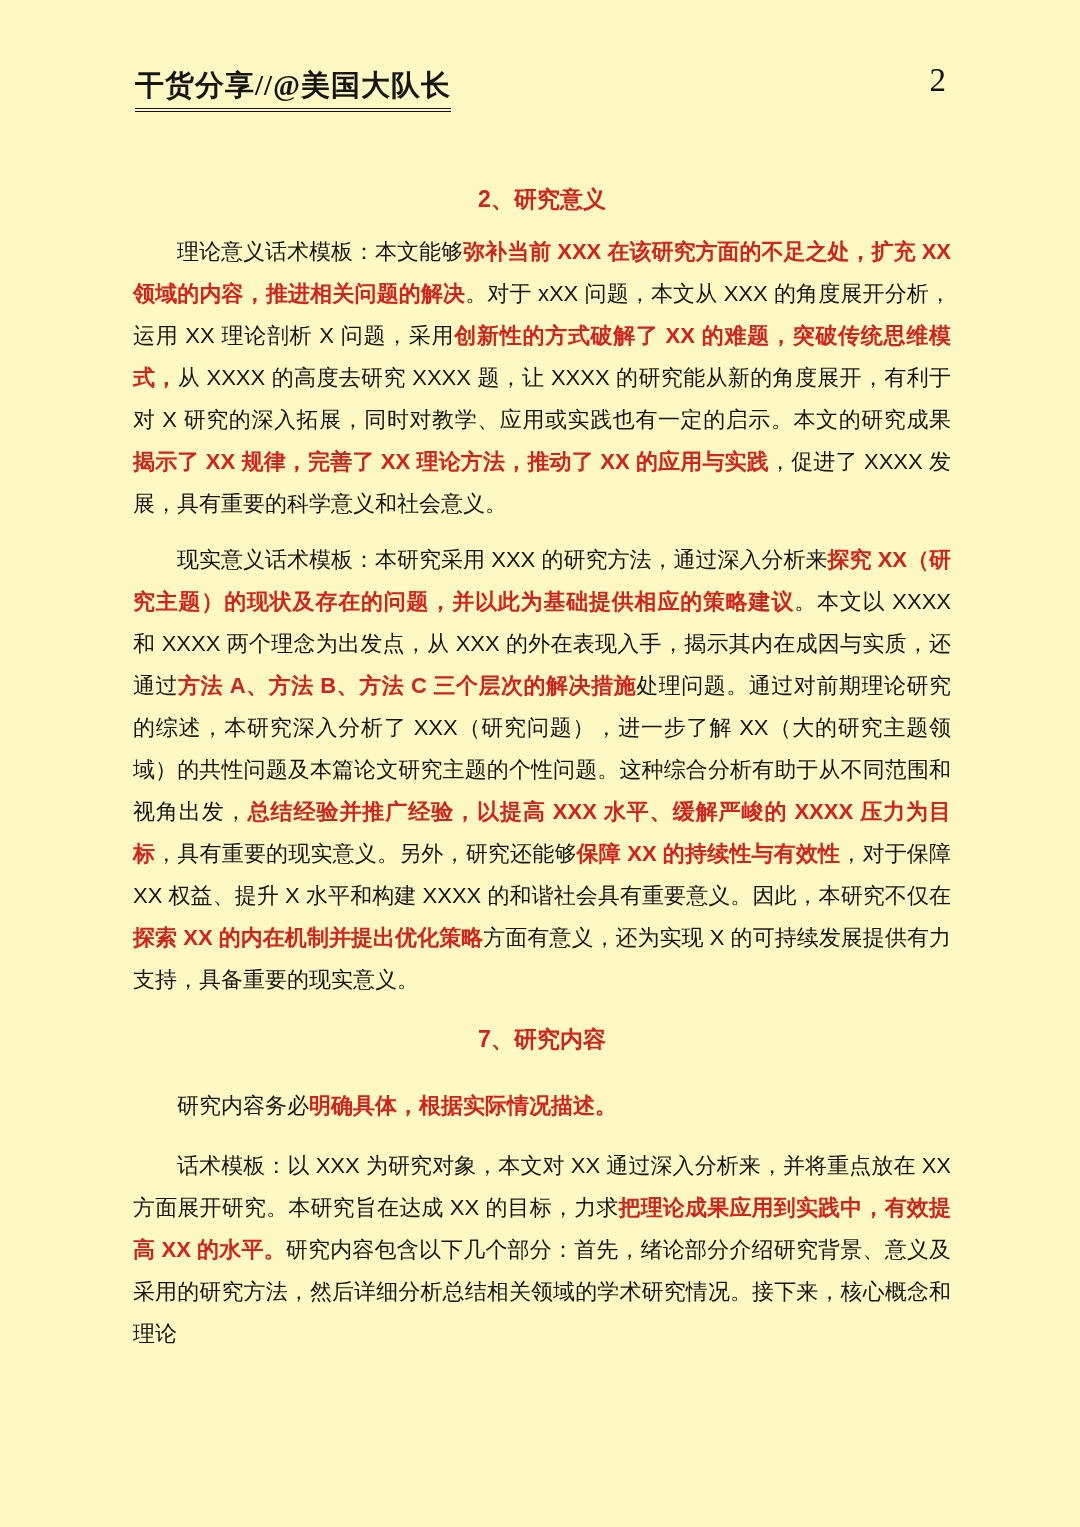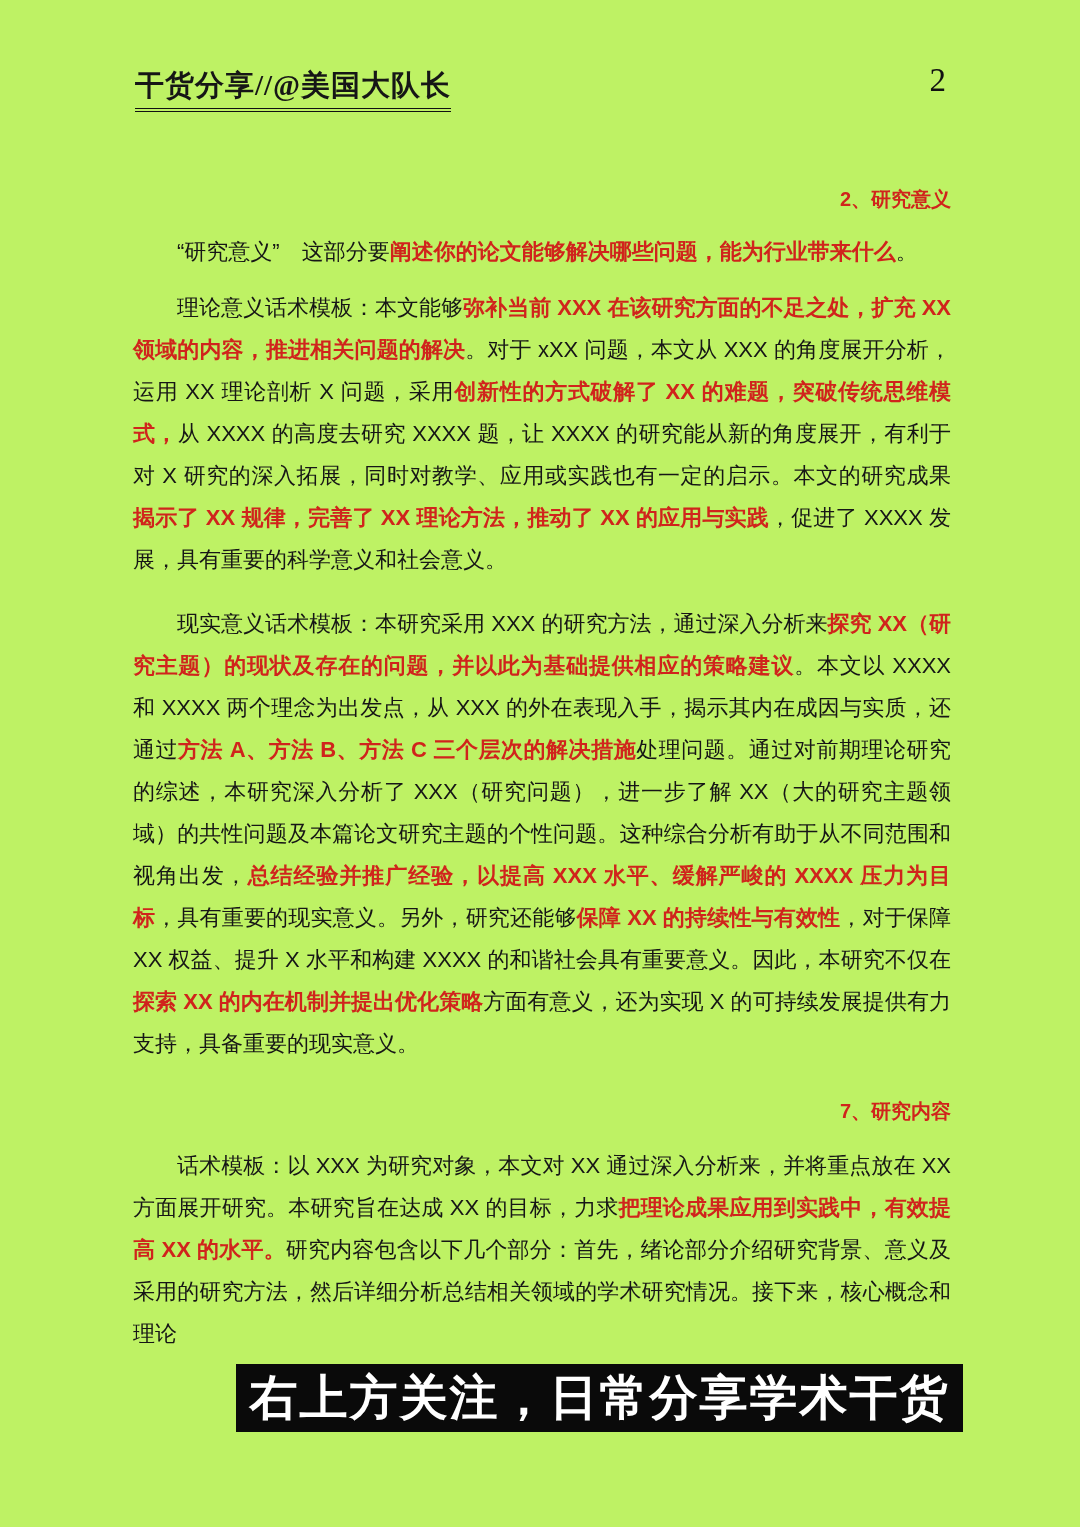--- a/index.html
+++ b/index.html
@@ -3,41 +3,41 @@
 <meta charset="utf-8">
 <style>
   :root{
     --red:#d0241c;
     --ink:#161616;
     --banner-bg:#0a0a0a;
     --banner-fg:#ffffff;
   }
   html,body{margin:0;padding:0;background:#ffffff;}
   .page{
-    position:relative;width:1080px;height:1527px;background:#bef264;
+    position:relative;width:1080px;height:1527px;background:#fef9c3;
     overflow:hidden;font-family:"Liberation Sans",sans-serif;color:var(--ink);
   }
   .header-title{
     position:absolute;left:135px;top:66px;
     font-family:"Liberation Serif","DejaVu Serif",serif;
     font-size:29px;font-weight:600;letter-spacing:1px;
     padding-bottom:2px;border-bottom:4px double #111;
   }
   .page-number{
     position:absolute;right:134px;top:62px;
     font-family:"Liberation Serif","DejaVu Serif",serif;
     font-size:33px;color:#111;
   }
   .content{
     position:absolute;left:133px;top:183px;width:818px;
     text-align:justify;
   }
   .heading{
-    color:var(--red);font-size:20px;font-weight:700;
-    margin:0 0 16px 0;line-height:32px;text-align:right;
+    color:var(--red);font-size:23px;font-weight:700;
+    margin:0 0 16px 0;line-height:32px;text-align:center;
   }
   .paragraph{
     font-size:22px;line-height:42px;margin:0;
     text-indent:44px;word-break:break-word;
   }
   .run.black{color:var(--ink);}
   .run.red{color:var(--red);font-weight:700;}
   
   .content > *:nth-child(2){margin-bottom:14px;}
   .content > *:nth-child(3){margin-bottom:22px;}
@@ -55,23 +55,20 @@
 </style>
 </head>
 <body>
 
 <div class="page">
   <div class="header-title">干货分享//@美国大队长</div>
   <div class="page-number">2</div>
 
   <div class="content">
       <h2 class="heading">2、研究意义</h2>
-      <p class="paragraph"><span class="run black">“研究意义”　这部分要</span><span class="run red">阐述你的论文能够解决哪些问题，能为行业带来什么</span><span class="run black">。</span></p>
       <p class="paragraph"><span class="run black">理论意义话术模板：本文能够</span><span class="run red">弥补当前 XXX 在该研究方面的不足之处，扩充 XX 领域的内容，推进相关问题的解决</span><span class="run black">。对于 xXX 问题，本文从 XXX 的角度展开分析，运用 XX 理论剖析 X 问题，采用</span><span class="run red">创新性的方式破解了 XX 的难题，突破传统思维模式，</span><span class="run black">从 XXXX 的高度去研究 XXXX 题，让 XXXX 的研究能从新的角度展开，有利于对 X 研究的深入拓展，同时对教学、应用或实践也有一定的启示。本文的研究成果</span><span class="run red">揭示了 XX 规律，完善了 XX 理论方法，推动了 XX 的应用与实践</span><span class="run black">，促进了 XXXX 发展，具有重要的科学意义和社会意义。</span></p>
       <p class="paragraph"><span class="run black">现实意义话术模板：本研究采用 XXX 的研究方法，通过深入分析来</span><span class="run red">探究 XX（研究主题）的现状及存在的问题，并以此为基础提供相应的策略建议</span><span class="run black">。本文以 XXXX 和 XXXX 两个理念为出发点，从 XXX 的外在表现入手，揭示其内在成因与实质，还通过</span><span class="run red">方法 A、方法 B、方法 C 三个层次的解决措施</span><span class="run black">处理问题。通过对前期理论研究的综述，本研究深入分析了 XXX（研究问题），进一步了解 XX（大的研究主题领域）的共性问题及本篇论文研究主题的个性问题。这种综合分析有助于从不同范围和视角出发，</span><span class="run red">总结经验并推广经验，以提高 XXX 水平、缓解严峻的 XXXX 压力为目标</span><span class="run black">，具有重要的现实意义。另外，研究还能够</span><span class="run red">保障 XX 的持续性与有效性</span><span class="run black">，对于保障 XX 权益、提升 X 水平和构建 XXXX 的和谐社会具有重要意义。因此，本研究不仅在</span><span class="run red">探索 XX 的内在机制并提出优化策略</span><span class="run black">方面有意义，还为实现 X 的可持续发展提供有力支持，具备重要的现实意义。</span></p>
       <h2 class="heading">7、研究内容</h2>
+      <p class="paragraph"><span class="run black">研究内容务必</span><span class="run red">明确具体，根据实际情况描述。</span></p>
       <p class="paragraph"><span class="run black">话术模板：以 XXX 为研究对象，本文对 XX 通过深入分析来，并将重点放在 XX 方面展开研究。本研究旨在达成 XX 的目标，力求</span><span class="run red">把理论成果应用到实践中，有效提高 XX 的水平。</span><span class="run black">研究内容包含以下几个部分：首先，绪论部分介绍研究背景、意义及采用的研究方法，然后详细分析总结相关领域的学术研究情况。接下来，核心概念和理论</span></p>
     </div>
 
-  <div class="banner">
-    <span>右上方关注，日常分享学术干货</span>
-  </div>
 </div>
 
 </body></html>

